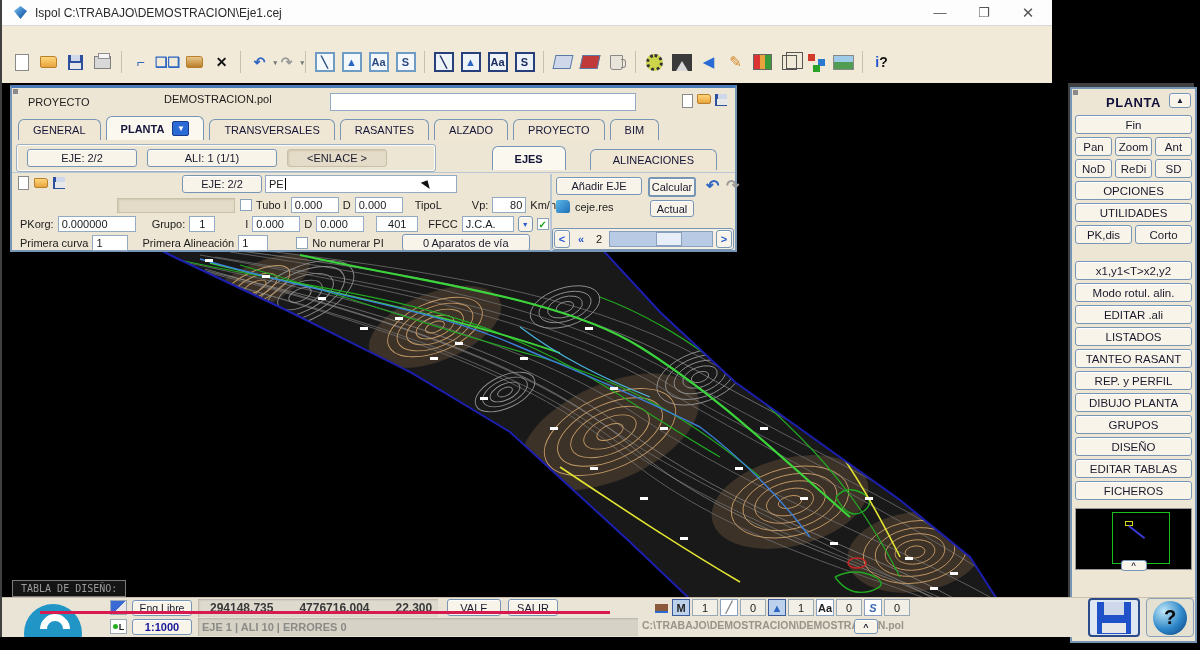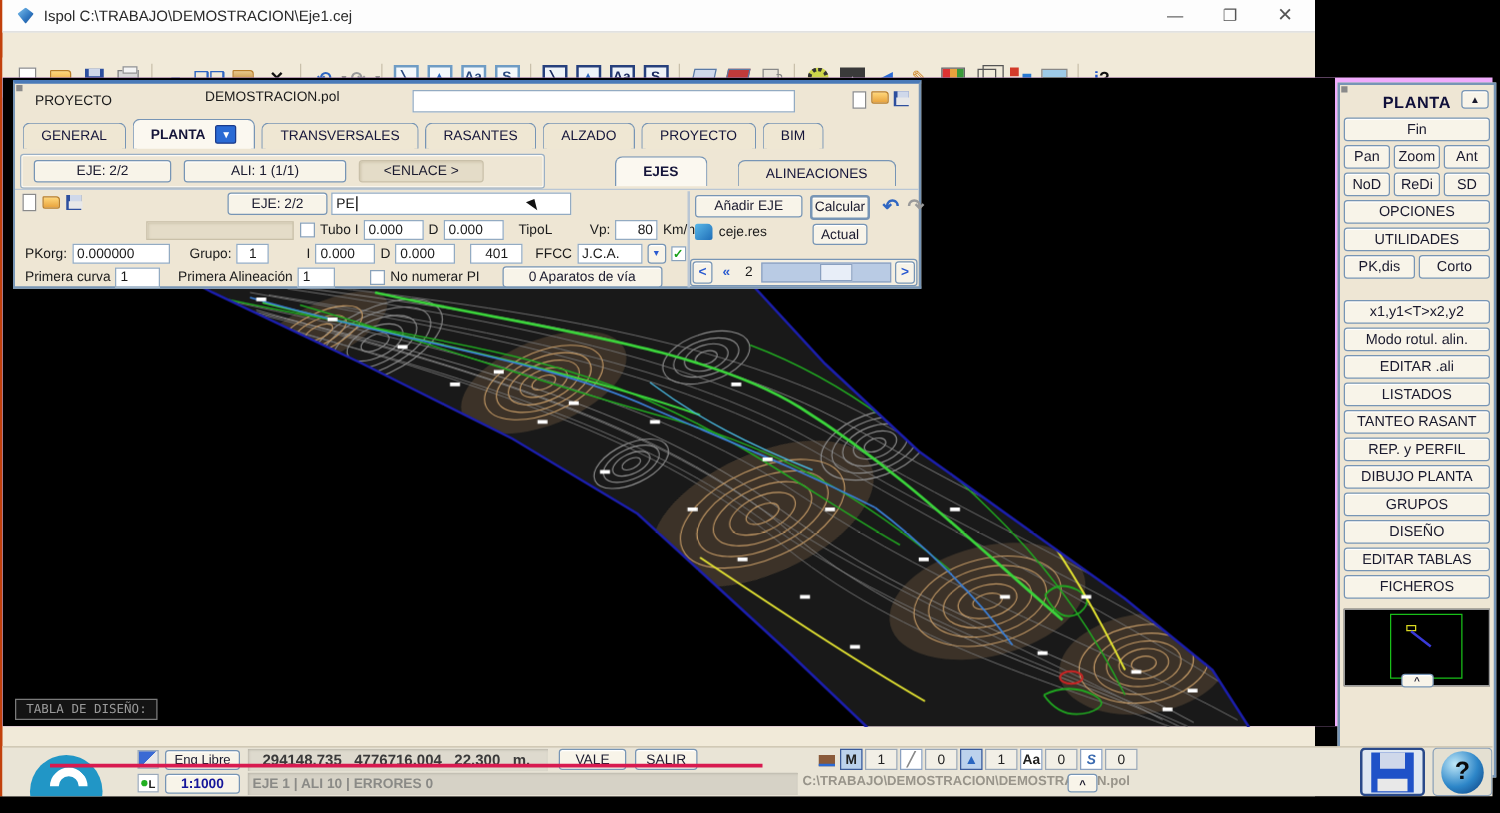--- a/index.html
+++ b/index.html
@@ -1,19 +1,19 @@
 <!DOCTYPE html>
 <html><head>
 <meta charset="utf-8">
 <style>
   * { margin:0; padding:0; box-sizing:border-box; }
   html,body { width:1200px; height:650px; background:#000; overflow:hidden;
               font-family:"Liberation Sans", sans-serif; }
   #window { position:absolute; left:0; top:8; width:1052px; height:637px;
-            background:#f1ead9; border-left:2px solid #c2410c; }
+            background:#f1ead9; border-left:2px solid #404040; }
 
   
   #titlebar { position:absolute; left:0; top:0; width:100%; height:26px; background:#fdfdfd;
               display:flex; align-items:center; border-bottom:1px solid #d8d8d8;}
   #titlebar .gem { width:13px; height:13px; margin:0 8px 0 12px;
                    background:linear-gradient(135deg,#7ec3ef 0%,#2f76c0 60%,#1b4e8f 100%);
                    clip-path:polygon(50% 0,100% 38%,50% 100%,0 38%); }
   #titlebar .t { font-size:12px; color:#2a2a2a; }
   .wc { position:absolute; top:0; width:40px; height:25px; text-align:center; line-height:25px;
         color:#555; font-size:13px; cursor:default; }
@@ -59,21 +59,21 @@
   .gearic { width:17px; height:17px; border-radius:50%; background:#cdd64a; border:3px dotted #333; }
   .pencilic { color:#d2892a; font-size:15px; transform:rotate(0deg); }
   .cursoric { color:#2b6bd4; font-size:15px; }
   .jugic { width:13px; height:15px; background:#e8e4da; border:1px solid #888; border-radius:0 0 3px 3px; position:relative;}
   .jugic::before{ content:""; position:absolute; right:-4px; top:3px; width:4px; height:7px; border:1.5px solid #888; border-left:none; border-radius:0 3px 3px 0;}
   .globic { width:18px; height:14px; background:#cfd8ea; border:1px solid #5a7aa5; transform:skewX(-12deg);}
   .infoic { font-size:14px; font-weight:bold; color:#111;}
   .infoic b { color:#2255cc; }
 
   
-  #main { position:absolute; left:0; top:62px; width:1192px; height:519px; background:#f0abfc; }
+  #main { position:absolute; left:0; top:83px; width:1192px; height:519px; background:#404040; }
   #mapsvg { position:absolute; left:0; top:0; }
 
   
   .btn { background:#f8f4e9; border:1px solid #7795b5; border-radius:3px; color:#1a1a2e;
          font-size:11px; display:flex; align-items:center; justify-content:center;
          box-shadow:inset 0 1px 0 #fff; white-space:nowrap; }
   .input { background:#fff; border:1px solid #93abc2; font-size:11px; color:#1a1a1a;
            padding:0 3px; display:flex; align-items:center; }
   .lbl { font-size:11px; color:#1b1b1b; white-space:nowrap; }
   .chk { width:12px; height:12px; background:#fff; border:1px solid #8aa2ba; font-size:10px;
@@ -146,21 +146,21 @@
   .sic { position:absolute; width:17px; height:15px; border:1px solid #9aa8b8; background:#fff;
          font-size:9px; display:flex; align-items:center; justify-content:center; }
   #sic-layers { left:108px; top:2px; background:linear-gradient(135deg,#3a6ad4 50%,#e8e8e8 50%); }
   #sic-L { left:108px; top:21px; color:#222; font-weight:bold; }
   #sic-L::before { content:""; width:5px; height:5px; border-radius:50%; background:#22b022; margin-right:1px;}
   #btn-mode { position:absolute; left:130px; top:2px; width:60px; height:16px; font-size:10.5px; }
   #btn-scale { position:absolute; left:130px; top:21px; width:60px; height:16px; font-size:11px;
                color:#15159a; font-weight:bold; }
   #coordfield { position:absolute; left:196px; top:1px; width:240px; height:18px; background:#dedace;
                 box-shadow:inset 1px 1px 2px #b8b4a8; display:flex; align-items:center;
-                font-size:12px; color:#3a3a3a; font-weight:bold; gap:10px; padding-left:12px;}
+                font-size:12px; color:#3a3a3a; font-weight:bold; gap:26px; padding-left:12px;}
   #infofield { position:absolute; left:196px; top:20px; width:440px; height:18px; background:#d6d2c6;
                box-shadow:inset 1px 1px 2px #b8b4a8; display:flex; align-items:center;
                font-size:11px; color:#8a8a86; font-weight:bold; padding-left:4px; }
   #btn-vale { position:absolute; left:445px; top:1px; width:54px; height:17px; }
   #btn-salir { position:absolute; left:506px; top:1px; width:50px; height:17px; }
   .cnt { position:absolute; top:1px; height:17px; display:flex; align-items:center; justify-content:center;
          font-size:11px; color:#222; }
   .cntbox { border:1px solid #9aa8b8; background:#f2efe6; width:26px; }
   .cntic { border:1px solid #8aa0c0; background:#fff; width:18px; font-weight:bold; }
   .cntic.sel { background:#bcd2ec; border-color:#3a5a9a; }

